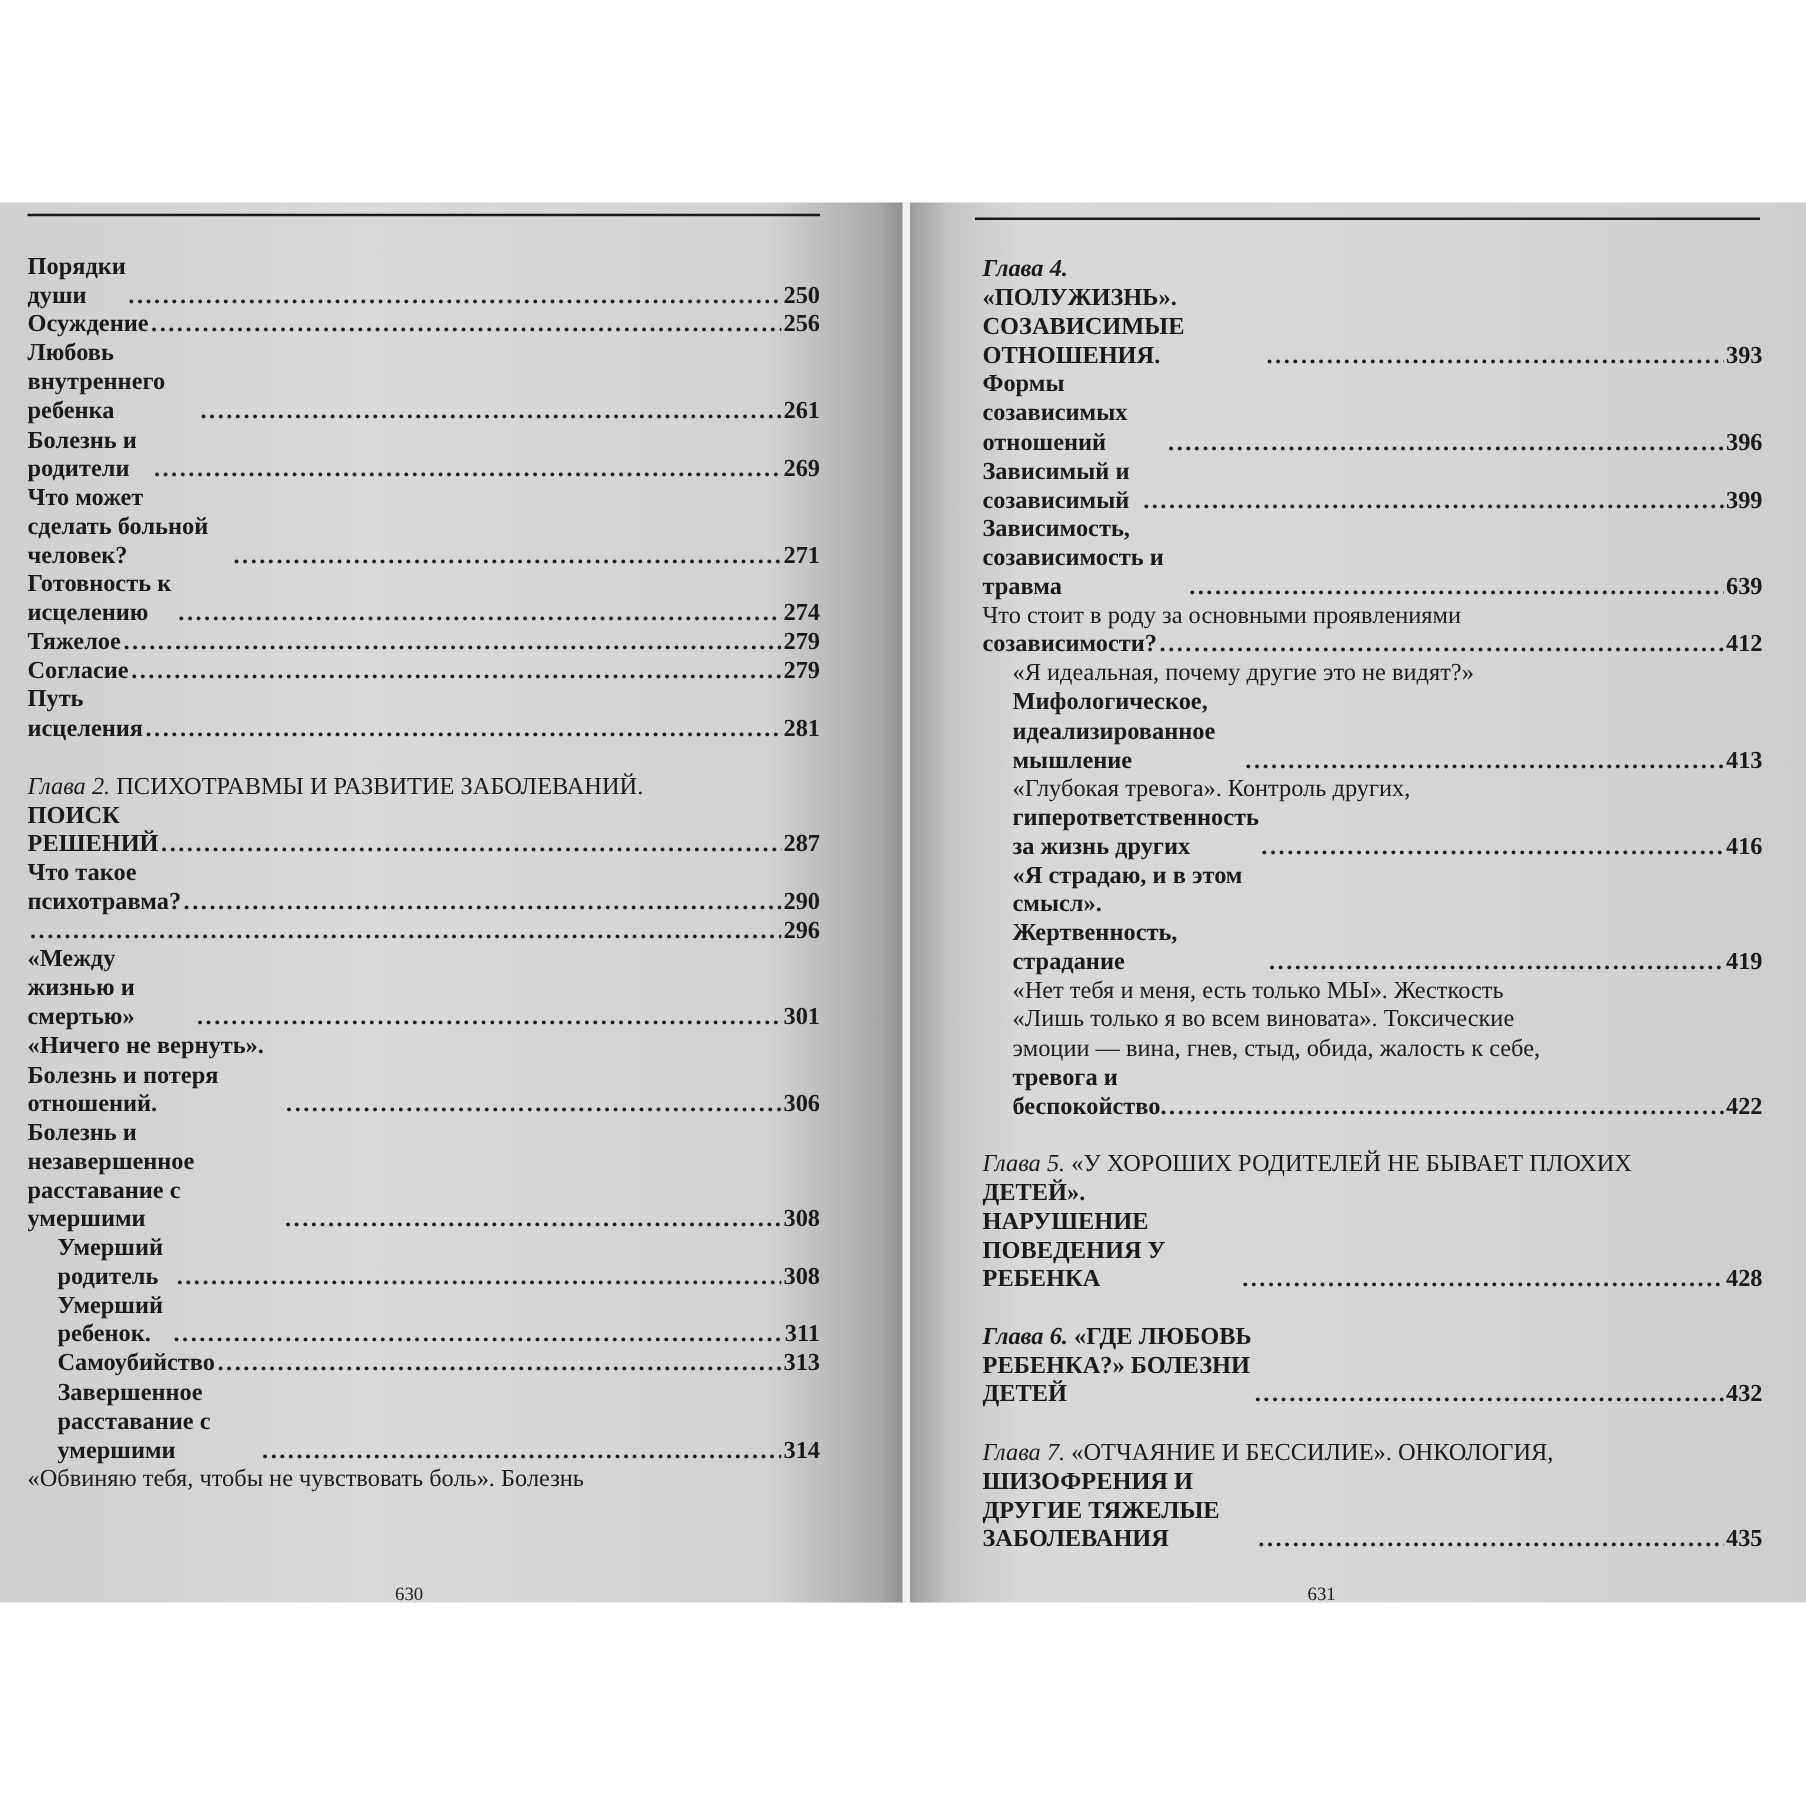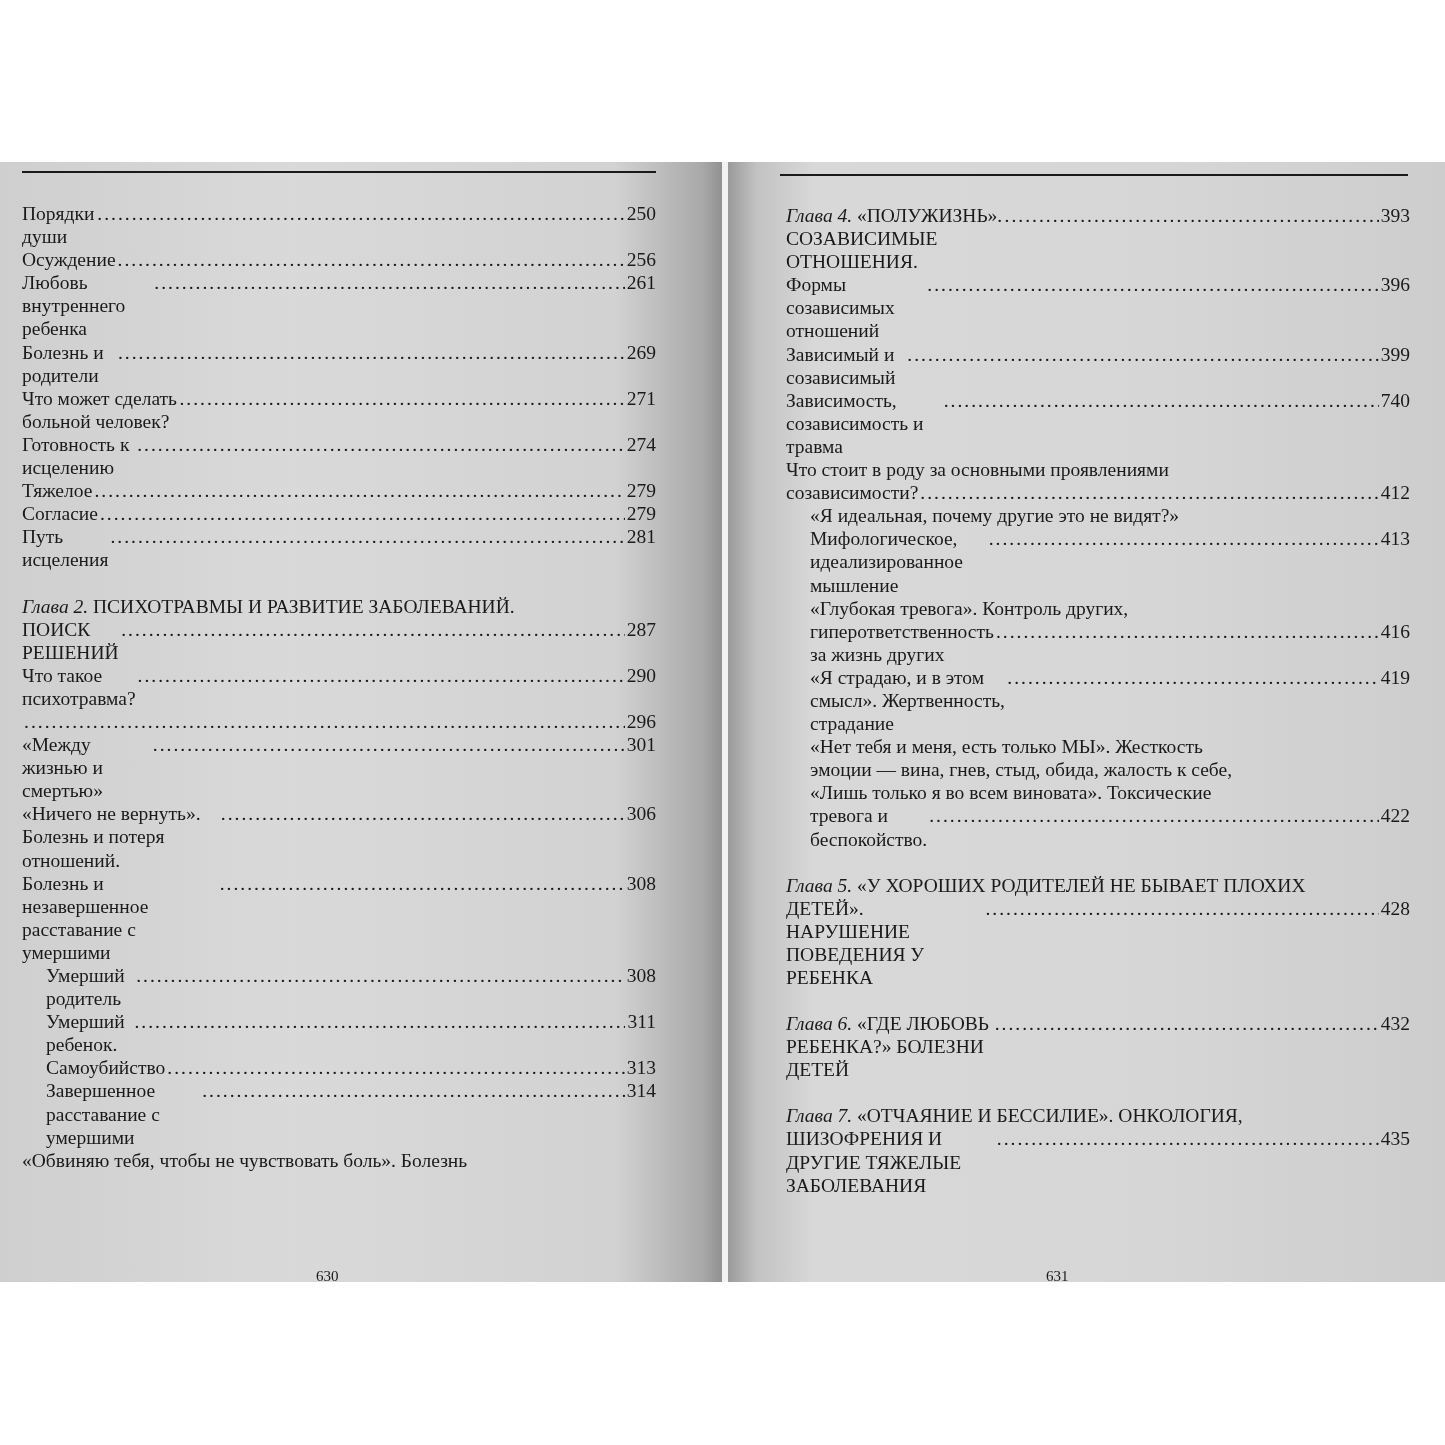--- a/index.html
+++ b/index.html
@@ -11,21 +11,21 @@
      background:linear-gradient(to right,#cfcfcf 0%,#d9d9d9 40%,#d2d2d2 85%,#a9a9a9 97%,#8e8e8e 100%); }
   .page.right { left:728px; width:717px;
      background:linear-gradient(to right,#9a9a9a 0%,#c2c2c2 4%,#d8d8d8 12%,#d6d6d6 60%,#cdcdcd 100%); }
   .gutter { position:absolute; left:722px; top:0; width:8px; height:1120px; background:#f2f2f2; }
   .rule { position:absolute; height:2px; background:#1a1a1a; }
   .left .rule { left:22px; top:9px; width:634px; }
   .right .rule { left:52px; top:12px; width:628px; }
   .toc { position:absolute; font-size:19.5px; line-height:23.1px; }
   .left .toc { left:22px; top:40px; width:634px; }
   .right .toc { left:58px; top:42px; width:624px; }
-  .entry { display:flex; align-items:flex-start; }
+  .entry { display:flex; align-items:flex-end;font-weight:bold; }
   .entry .t { flex:0 1 auto; }
   .entry .d { flex:1 1 auto; overflow:hidden; white-space:nowrap; letter-spacing:2px; margin:0 2px; }
   .entry .d::after { content:"................................................................................................................................"; }
   .entry .p { flex:0 0 auto; }
   .line { display:block; }
   .ind1 { padding-left:24px; }
   .gap { height:23px; }
   .ch { font-style:italic; }
   .folio { position:absolute; font-size:15px; }
   .left .folio { left:316px; top:1106px; }
@@ -158,21 +158,21 @@
           <span class="p">396</span>
         </div>
       <div class="entry">
           <span class="t">Зависимый и созависимый</span>
           <span class="d"></span>
           <span class="p">399</span>
         </div>
       <div class="entry">
           <span class="t">Зависимость, созависимость и травма</span>
           <span class="d"></span>
-          <span class="p">740</span>
+          <span class="p">639</span>
         </div>
       <span class="line">Что стоит в роду за основными проявлениями</span>
       <div class="entry">
           <span class="t">созависимости?</span>
           <span class="d"></span>
           <span class="p">412</span>
         </div>
       <span class="line ind1">«Я идеальная, почему другие это не видят?»</span>
       <div class="entry ind1">
           <span class="t">Мифологическое, идеализированное мышление</span>
@@ -184,22 +184,22 @@
           <span class="t">гиперответственность за жизнь других</span>
           <span class="d"></span>
           <span class="p">416</span>
         </div>
       <div class="entry ind1">
           <span class="t">«Я страдаю, и в этом смысл». Жертвенность, страдание</span>
           <span class="d"></span>
           <span class="p">419</span>
         </div>
       <span class="line ind1">«Нет тебя и меня, есть только МЫ». Жесткость</span>
+      <span class="line ind1">«Лишь только я во всем виновата». Токсические</span>
       <span class="line ind1">эмоции — вина, гнев, стыд, обида, жалость к себе,</span>
-      <span class="line ind1">«Лишь только я во всем виновата». Токсические</span>
       <div class="entry ind1">
           <span class="t">тревога и беспокойство.</span>
           <span class="d"></span>
           <span class="p">422</span>
         </div>
 
       <div class="gap"></div>
       <span class="line"><span class="ch">Глава 5.</span> <span>«У ХОРОШИХ РОДИТЕЛЕЙ НЕ БЫВАЕТ ПЛОХИХ</span></span>
       <div class="entry">
           <span class="t">ДЕТЕЙ». НАРУШЕНИЕ ПОВЕДЕНИЯ У РЕБЕНКА</span>

